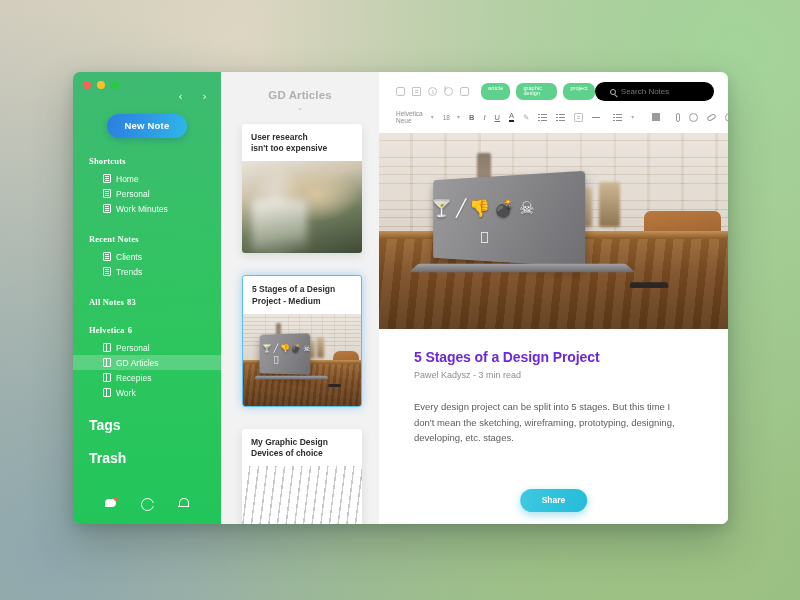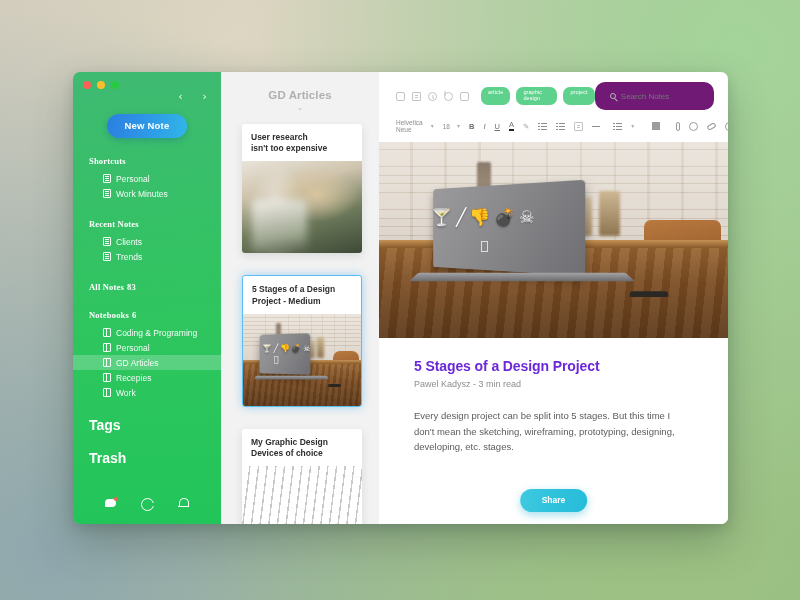--- a/index.html
+++ b/index.html
@@ -339,22 +339,22 @@
     color: #fff;
     font-size: 5.5px;
     padding: 3px 7px 3.5px;
     border-radius: 7px;
     line-height: 1;
     cursor: pointer;
     letter-spacing: .1px;
   }
   #search {
     margin-left: auto;
-    width: 130px; height: 28px;
-    background: #701a75;
+    width: 130px; height: 19px;
+    background: #000000;
     border-radius: 10px;
     display: flex; align-items: center; justify-content: center;
     gap: 5px;
     cursor: text;
   }
   #search .mag {
     width: 6px; height: 6px; border: 1.1px solid #b6b6b6; border-radius: 50%;
     position: relative;
   }
   #search .mag::after {
@@ -470,20 +470,24 @@
       <div class="newnote-wrap">
         <button id="newnote">New Note</button>
       </div>
 
       <div class="sect">
         <div class="sect-head">
           <span>Shortcuts</span>
         </div>
         <div class="row">
           <span class="glyph note"></span>
+          <span>Home</span>
+        </div>
+        <div class="row">
+          <span class="glyph note"></span>
           <span>Personal</span>
         </div>
         <div class="row">
           <span class="glyph note"></span>
           <span>Work Minutes</span>
         </div>
       </div>
 
       <div class="sect">
         <div class="sect-head">
@@ -501,26 +505,22 @@
 
       <div class="sect">
         <div class="sect-head">
           <span>All Notes</span>
           <span class="cnt">83</span>
         </div>
       </div>
 
       <div class="sect">
         <div class="sect-head">
-          <span>Notebooks</span>
+          <span>Helvetica</span>
           <span class="cnt">6</span>
-        </div>
-        <div class="row">
-          <span class="glyph book"></span>
-          <span>Coding &amp; Programing</span>
         </div>
         <div class="row">
           <span class="glyph book"></span>
           <span>Personal</span>
         </div>
         <div class="row active">
           <span class="glyph book"></span>
           <span>GD Articles</span>
         </div>
         <div class="row">

